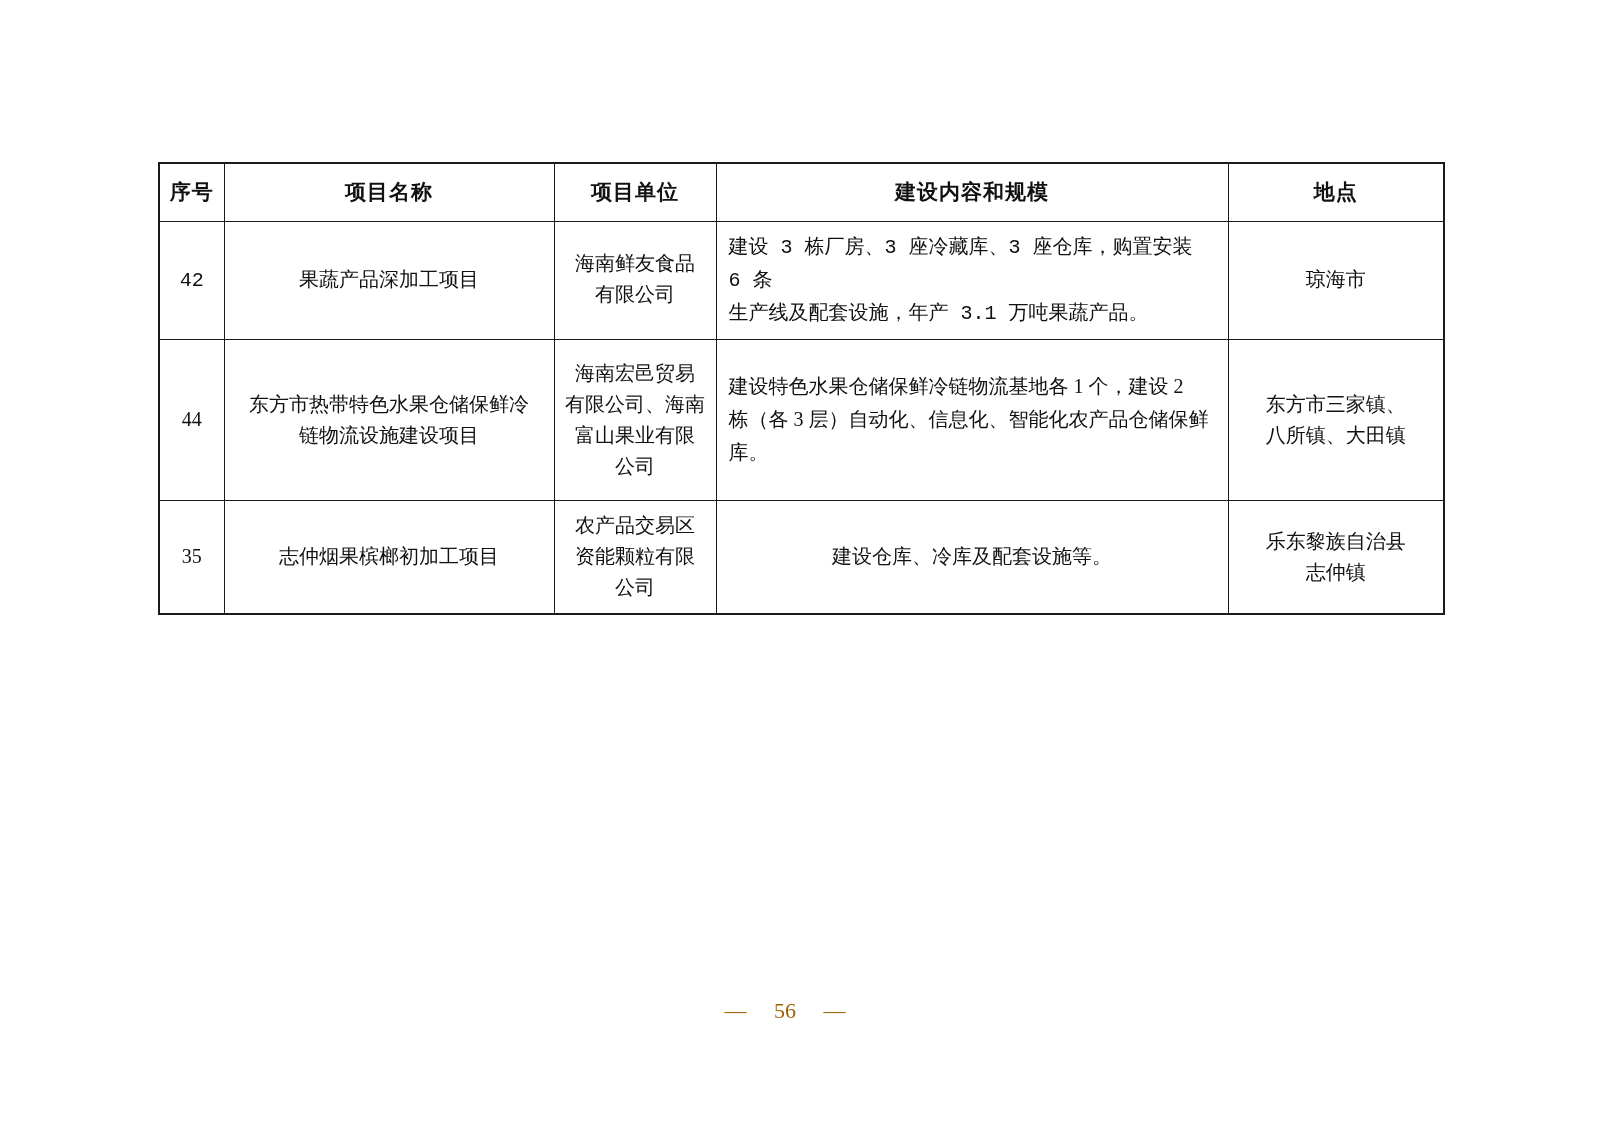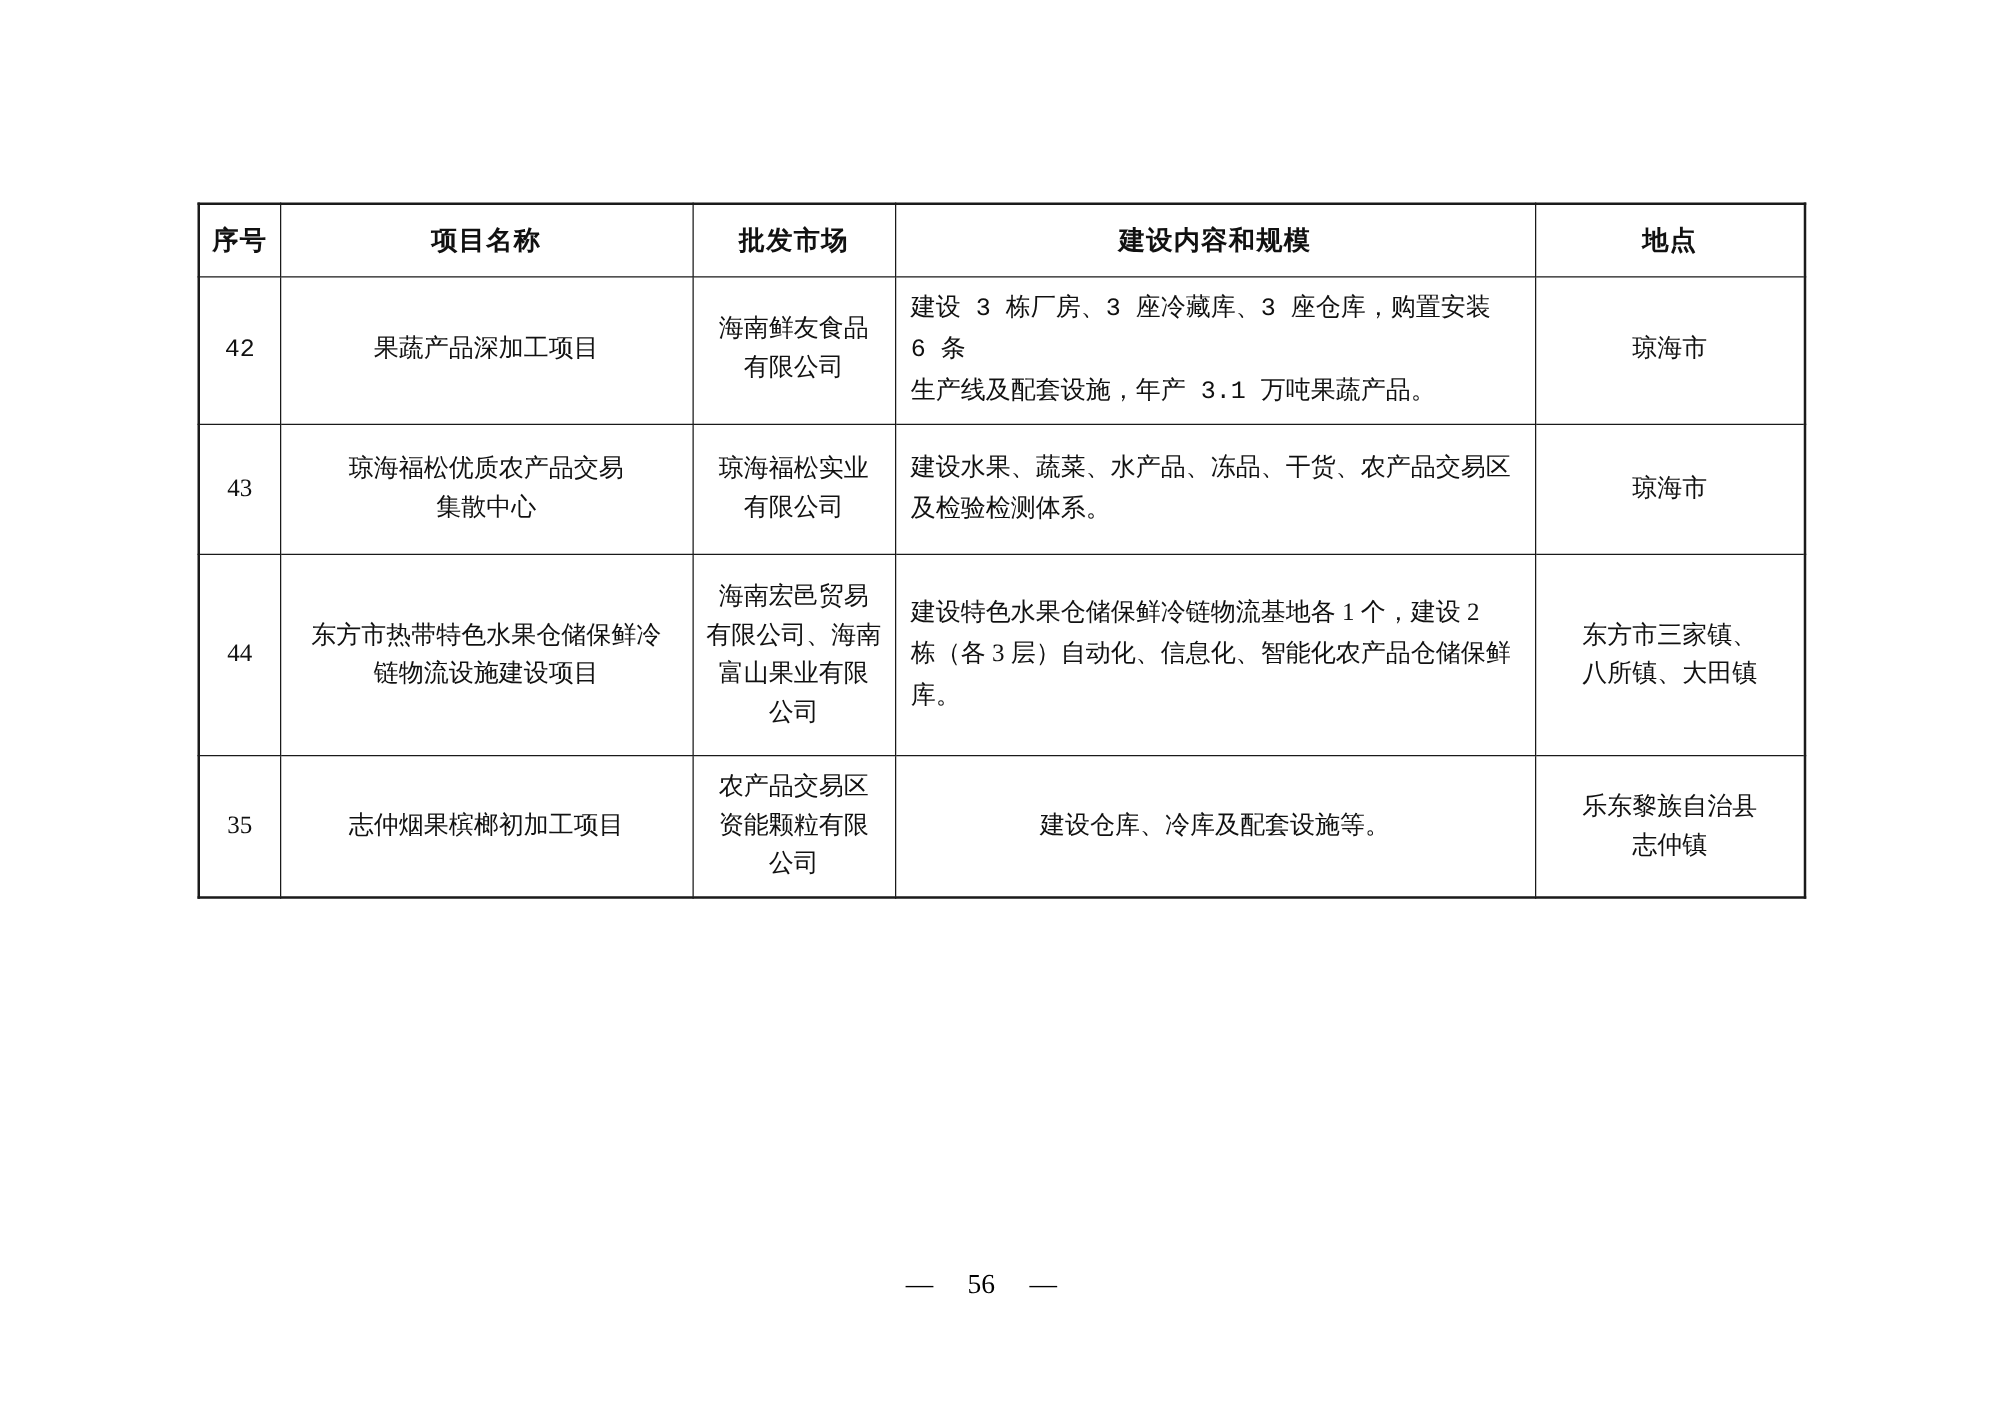--- a/index.html
+++ b/index.html
@@ -75,65 +75,54 @@
     text-align: center;
     line-height: 31px;
     padding: 0 8px;
   }
   .page-footer {
     position: absolute;
     left: 0; top: 998px;
     width: 1570px;
     text-align: center;
     font-size: 22px;
-    color: #000000;
+    color: #a16207;
     word-spacing: 22px;
-    margin-top: 16px;
   }
 </style>
 </head>
 <body>
 
 <div class="page">
 
   <table class="projects-table">
     <colgroup>
       <col style="width:65px">
       <col style="width:330px">
       <col style="width:162px">
       <col style="width:512px">
       <col style="width:216px">
     </colgroup>
     <thead>
       <tr class="header-row">
         <th>序号</th>
         <th>项目名称</th>
-        <th>批发市场</th>
+        <th>项目单位</th>
         <th>建设内容和规模</th>
         <th>地点</th>
       </tr>
     </thead>
     <tbody>
       <tr class="tr-r2">
         <td class="c-no">42</td>
         <td class="c-name">果蔬产品深加工项目</td>
         <td class="c-unit">海南鲜友食品
 有限公司</td>
         <td class="c-content">建设 3 栋厂房、3 座冷藏库、3 座仓库，购置安装 6 条
 生产线及配套设施，年产 3.1 万吨果蔬产品。</td>
-        <td class="c-loc">琼海市</td>
-      </tr>
-      <tr class="tr-r3">
-        <td class="c-no">43</td>
-        <td class="c-name">琼海福松优质农产品交易
-集散中心</td>
-        <td class="c-unit">琼海福松实业
-有限公司</td>
-        <td class="c-content">建设水果、蔬菜、水产品、冻品、干货、农产品交易区
-及检验检测体系。</td>
         <td class="c-loc">琼海市</td>
       </tr>
       <tr class="tr-r4">
         <td class="c-no">44</td>
         <td class="c-name">东方市热带特色水果仓储保鲜冷
 链物流设施建设项目</td>
         <td class="c-unit">海南宏邑贸易
 有限公司、海南
 富山果业有限
 公司</td>

